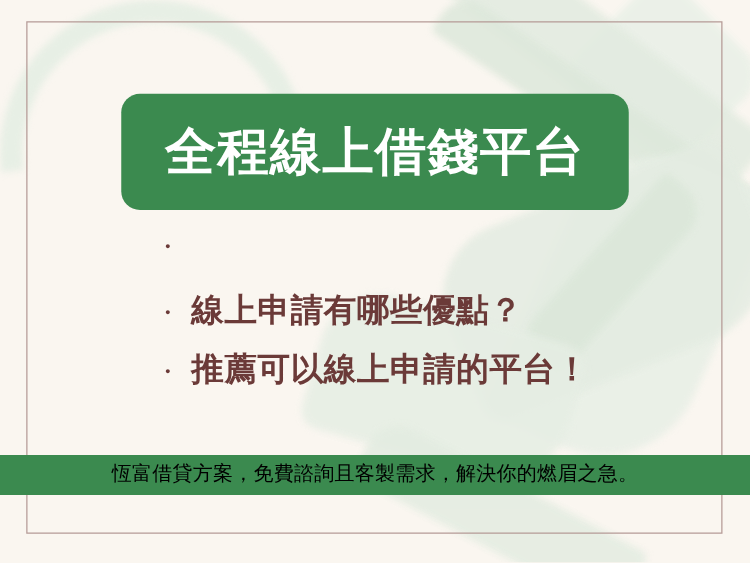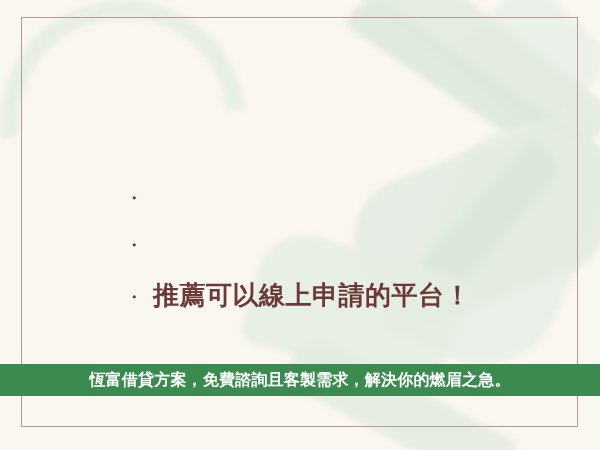--- a/index.html
+++ b/index.html
@@ -175,23 +175,23 @@
     top: 364px;
     width: 600px;
     height: 32px;
     background: #3b8a4f;
     display: flex;
     align-items: center;
     justify-content: center;
     box-sizing: border-box;
   }
   .footer-text {
-    color: #ffffff;
+    color: #000000;
     font-size: 16px;
-    font-weight: bold;
+    font-weight: normal;
     letter-spacing: 0.2px;
     line-height: 1;
     white-space: nowrap;
   }
 </style>
 </head>
 <body>
 
 <div id="poster">
 
@@ -204,29 +204,33 @@
     <div class="wm-shape wm-band-f"></div>
     <div class="wm-shape wm-band-d"></div>
     <div class="wm-arc"></div>
     <div class="wm-shape wm-band-e"></div>
   </div>
 
   <div class="frame"></div>
 
   <div class="content">
 
+    <div class="title-box">
+      <span class="title-text">全程線上借錢平台</span>
+    </div>
 
     <div class="bullets">
 
       <div class="bullet-row">
         <span class="bullet-dot">・</span>
       </div>
 
       <div class="bullet-row">
         <span class="bullet-dot">・</span>
+        <span class="bullet-label">線上申請有哪些優點？</span>
       </div>
 
       <div class="bullet-row">
         <span class="bullet-dot">・</span>
         <span class="bullet-label">推薦可以線上申請的平台！</span>
       </div>
 
     </div>
 
     <div class="footer-bar">

